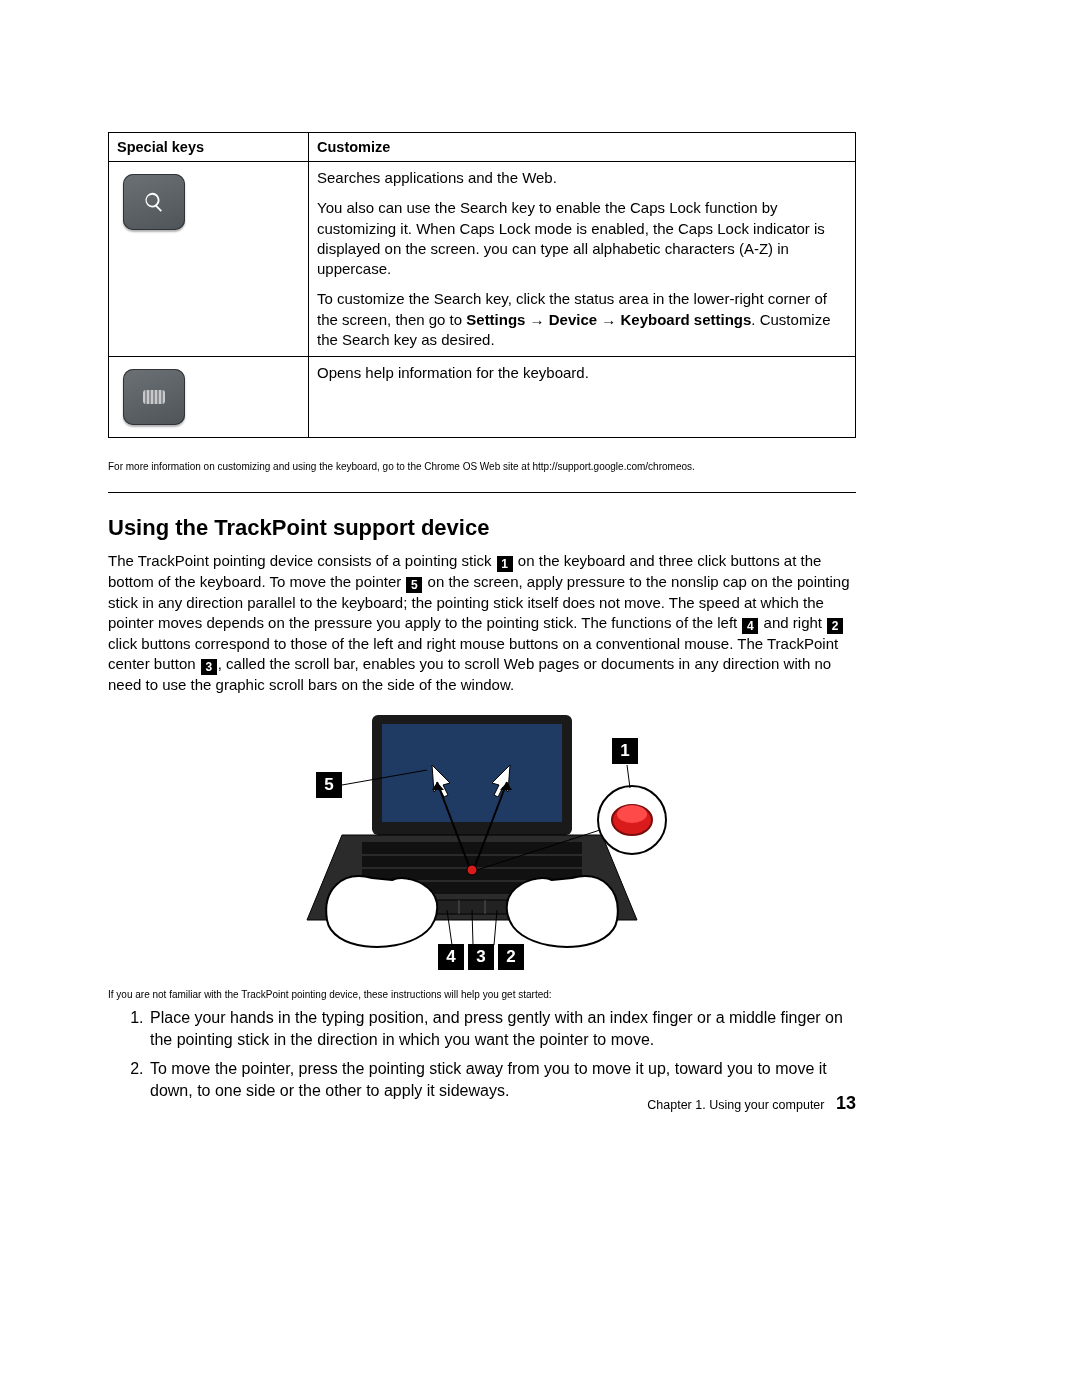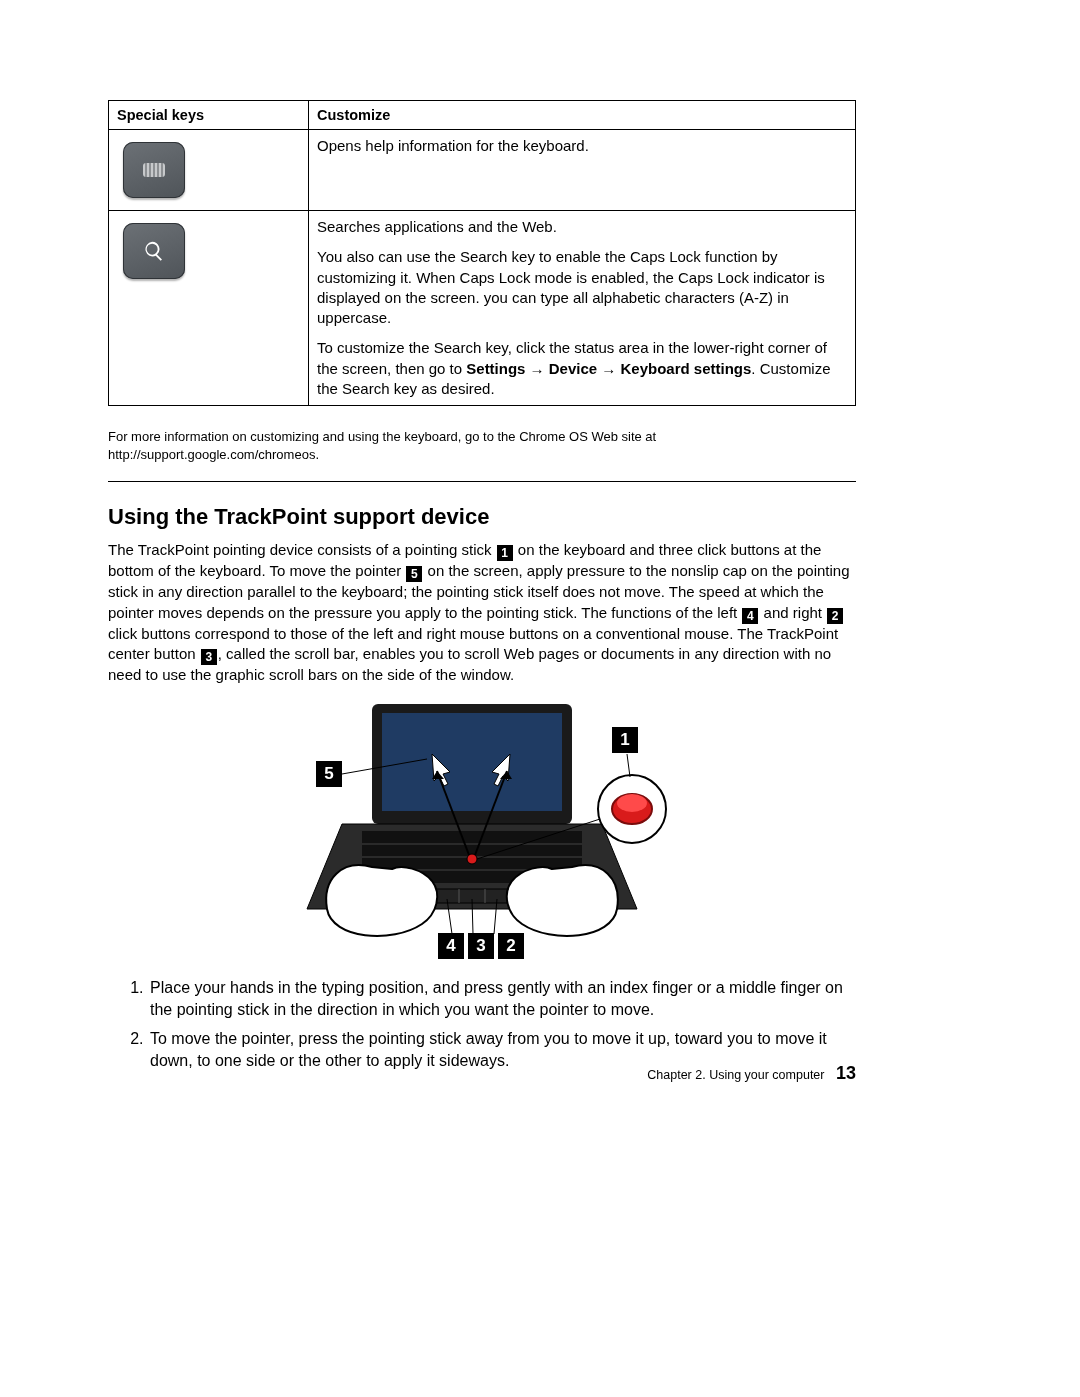--- a/index.html
+++ b/index.html
@@ -8,20 +8,21 @@
     background: #fff;
     font-family: Arial, Helvetica, sans-serif;
     font-size: 15px;
     color: #000;
   }
   .page {
     width: 964px;
     box-sizing: border-box;
     padding: 100px 108px 60px 108px;
     position: relative;
+    margin-top: 32px;
   }
   table.keys {
     border-collapse: collapse;
     width: 100%;
     margin-bottom: 22px;
   }
   table.keys th, table.keys td {
     border: 1px solid #000;
     padding: 6px 8px;
     text-align: left;
@@ -44,21 +45,21 @@
     justify-content: center;
     color: #fff;
     margin: 6px;
   }
   .keycap svg { width: 22px; height: 22px; fill: #fff; }
   .keycap .help {
     width: 22px; height: 14px; border-radius: 3px;
     background: repeating-linear-gradient(90deg,#c7c9cb 0 2px,#8c8f92 2px 4px);
   }
   .para {
-    font-size: 13px;
+    font-size: 10px;
     line-height: 1.35;
     margin: 0 0 18px 0;
   }
   hr.rule {
     border: none;
     border-top: 1px solid #000;
     margin: 14px 0 16px 0;
   }
   h2.sec {
     font-size: 22px;
@@ -121,43 +122,43 @@
     <thead>
       <tr>
         <th>Special keys</th>
         <th>Customize</th>
       </tr>
     </thead>
     <tbody>
       <tr>
         <td>
           <div class="keycap">
-            <div class="help"></div>
-          </div>
-        </td>
-        <td>
-          <div class="txt" style="min-height:56px">Opens help information for the keyboard.</div>
-        </td>
-      </tr>
-      <tr>
-        <td>
-          <div class="keycap">
             <svg viewBox="0 0 24 24">
                 <path d="M10 2a8 8 0 015.3 13.9l5.4 5.4-1.4 1.4-5.4-5.4A8 8 0 1110 2zm0 2a6 6 0 100 12 6 6 0 000-12z"></path>
               </svg>
           </div>
         </td>
         <td>
           <div class="txt">Searches applications and the Web.</div>
           <div style="height:10px"></div>
           <div class="txt">You also can use the Search key to enable the Caps Lock function by customizing it. When Caps Lock mode is enabled, the Caps Lock indicator is displayed on the screen. you can type all alphabetic characters (A-Z) in uppercase.</div>
           <div style="height:10px"></div>
           <div class="txt">
             <span>To customize the Search key, click the status area in the lower-right corner of the screen, then go to </span><span class="bold">Settings → Device → Keyboard settings</span><span>. Customize the Search key as desired.</span>
           </div>
+        </td>
+      </tr>
+      <tr>
+        <td>
+          <div class="keycap">
+            <div class="help"></div>
+          </div>
+        </td>
+        <td>
+          <div class="txt" style="min-height:56px">Opens help information for the keyboard.</div>
         </td>
       </tr>
     </tbody>
   </table>
 
   <p class="para">For more information on customizing and using the keyboard, go to the Chrome OS Web site at http://support.google.com/chromeos.</p>
 
   <hr class="rule">
 
 
@@ -214,24 +215,25 @@
         <line x1="355" y1="55" x2="358" y2="78" stroke="#000"></line>
       </svg>
       <div class="big-num" style="left:340px; top:28px">1</div>
       <div class="big-num" style="left:44px;  top:62px">5</div>
       <div class="big-num" style="left:166px; top:234px">4</div>
       <div class="big-num" style="left:196px; top:234px">3</div>
       <div class="big-num" style="left:226px; top:234px">2</div>
     </div>
   </div>
 
+  <p class="para" style="margin-bottom:6px">If you are not familiar with the TrackPoint pointing device, these instructions will help you get started:</p>
 
   <ol class="steps">
     <li>Place your hands in the typing position, and press gently with an index finger or a middle finger on the pointing stick in the direction in which you want the pointer to move.</li>
     <li>To move the pointer, press the pointing stick away from you to move it up, toward you to move it down, to one side or the other to apply it sideways.</li>
   </ol>
 
   <div class="footer">
-    <span>Chapter 2. Using your computer</span>
+    <span>Chapter 1. Using your computer</span>
     <span class="pnum">13</span>
   </div>
 
 </div>
 
 </body></html>

